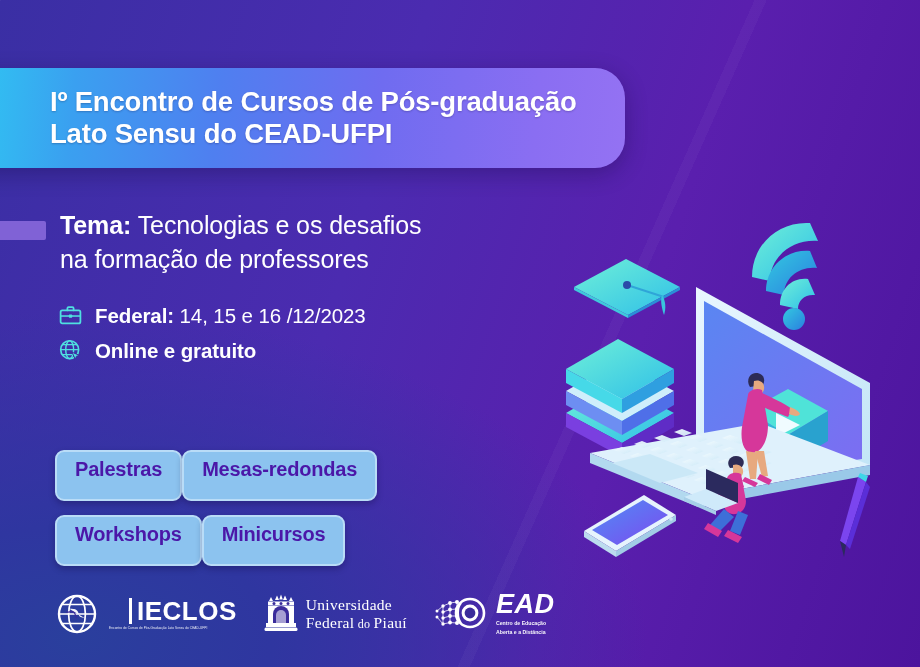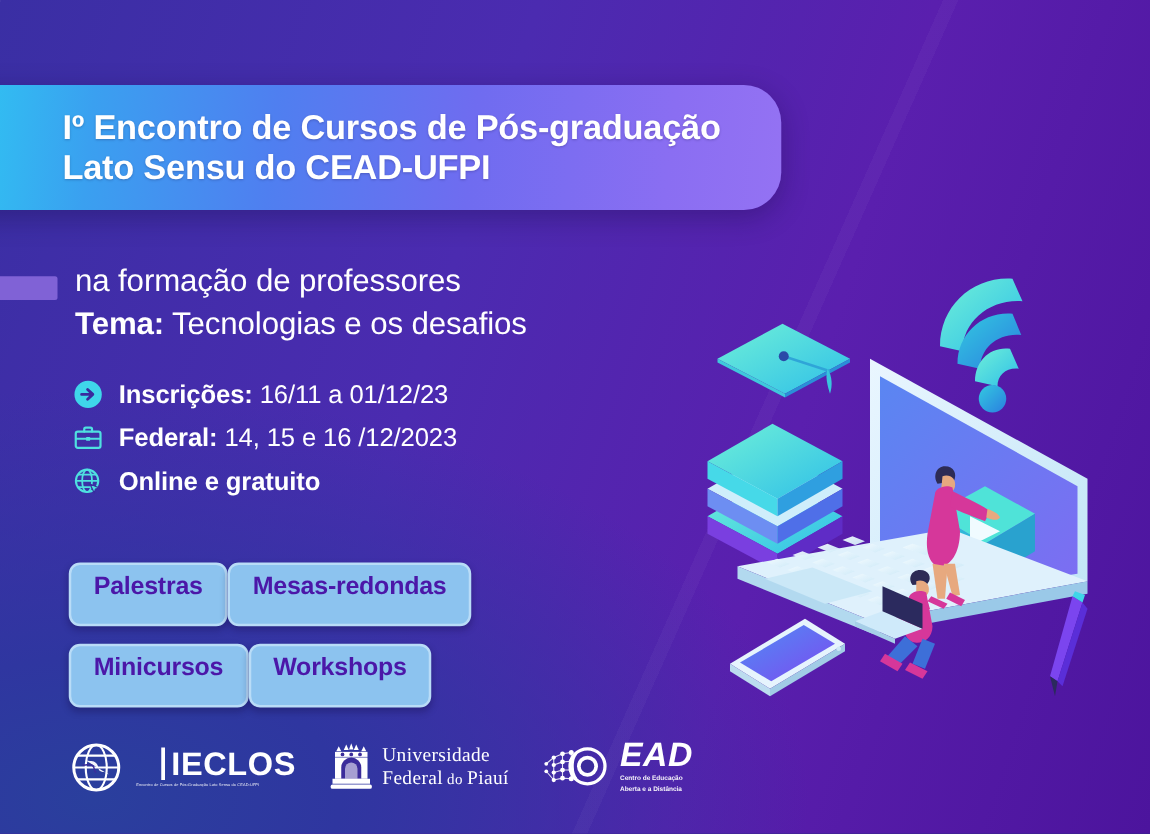--- a/index.html
+++ b/index.html
@@ -238,35 +238,26 @@
 
   <div id="title-bar">
     <div id="title-text">
       <span class="ln">Iº Encontro de Cursos de Pós-graduação</span>
       <span class="ln">Lato Sensu do CEAD-UFPI</span>
     </div>
   </div>
 
   <div id="theme-accent"></div>
   <div id="theme-block">
+    <span class="ln"><span class="lead">Tema:</span><span> Tecnologias e os desafios</span></span>
     <span class="ln">na formação de professores</span>
-    <span class="ln"><span class="lead">Tema:</span><span> Tecnologias e os desafios</span></span>
   </div>
 
   <div id="info-list">
 
-    <div class="info-row">
-      <span class="info-icon">
-        <svg width="25" height="25" viewBox="0 0 24 24">
-          <circle cx="12" cy="12" r="10.5" fill="#3fd6ea"></circle>
-          <path d="M7 12h8.2M11.6 8.2L15.6 12l-4 3.8" fill="none" stroke="#3a2a9e" stroke-width="2.2" stroke-linecap="round" stroke-linejoin="round"></path>
-        </svg>
-      </span>
-      <span class="info-text"><span class="lbl">Inscrições:</span><span class="val"> 16/11 a 01/12/23</span></span>
-    </div>
 
     <div class="info-row">
       <span class="info-icon">
         <svg width="25" height="25" viewBox="0 0 24 24">
           <rect x="2.5" y="7" width="19" height="12.5" rx="1.6" fill="none" stroke="#4fe0e0" stroke-width="1.7"></rect>
           <path d="M9 7V5.3c0-.7.5-1.3 1.2-1.3h3.6c.7 0 1.2.6 1.2 1.3V7" fill="none" stroke="#4fe0e0" stroke-width="1.7" stroke-linecap="round"></path>
           <path d="M2.5 12.5h19" fill="none" stroke="#4fe0e0" stroke-width="1.5"></path>
           <rect x="10.4" y="11.1" width="3.2" height="3" rx="0.7" fill="#4fe0e0"></rect>
         </svg>
       </span>
@@ -286,22 +277,22 @@
     </div>
 
   </div>
 
   <div id="tag-grid">
     <div class="tag-row">
       <span class="tag">Palestras</span>
       <span class="tag gap">Mesas-redondas</span>
     </div>
     <div class="tag-row">
+      <span class="tag">Workshops</span>
       <span class="tag gap">Minicursos</span>
-      <span class="tag">Workshops</span>
     </div>
   </div>
 
   <div id="logo-row">
 
     <div class="logo logo-ieclos">
       <span class="mark">
         <svg width="44" height="44" viewBox="0 0 44 44">
           <circle cx="22" cy="22" r="18" fill="none" stroke="#ffffff" stroke-width="2.4"></circle>
           <ellipse cx="22" cy="22" rx="8.4" ry="18" fill="none" stroke="#ffffff" stroke-width="1.7"></ellipse>

